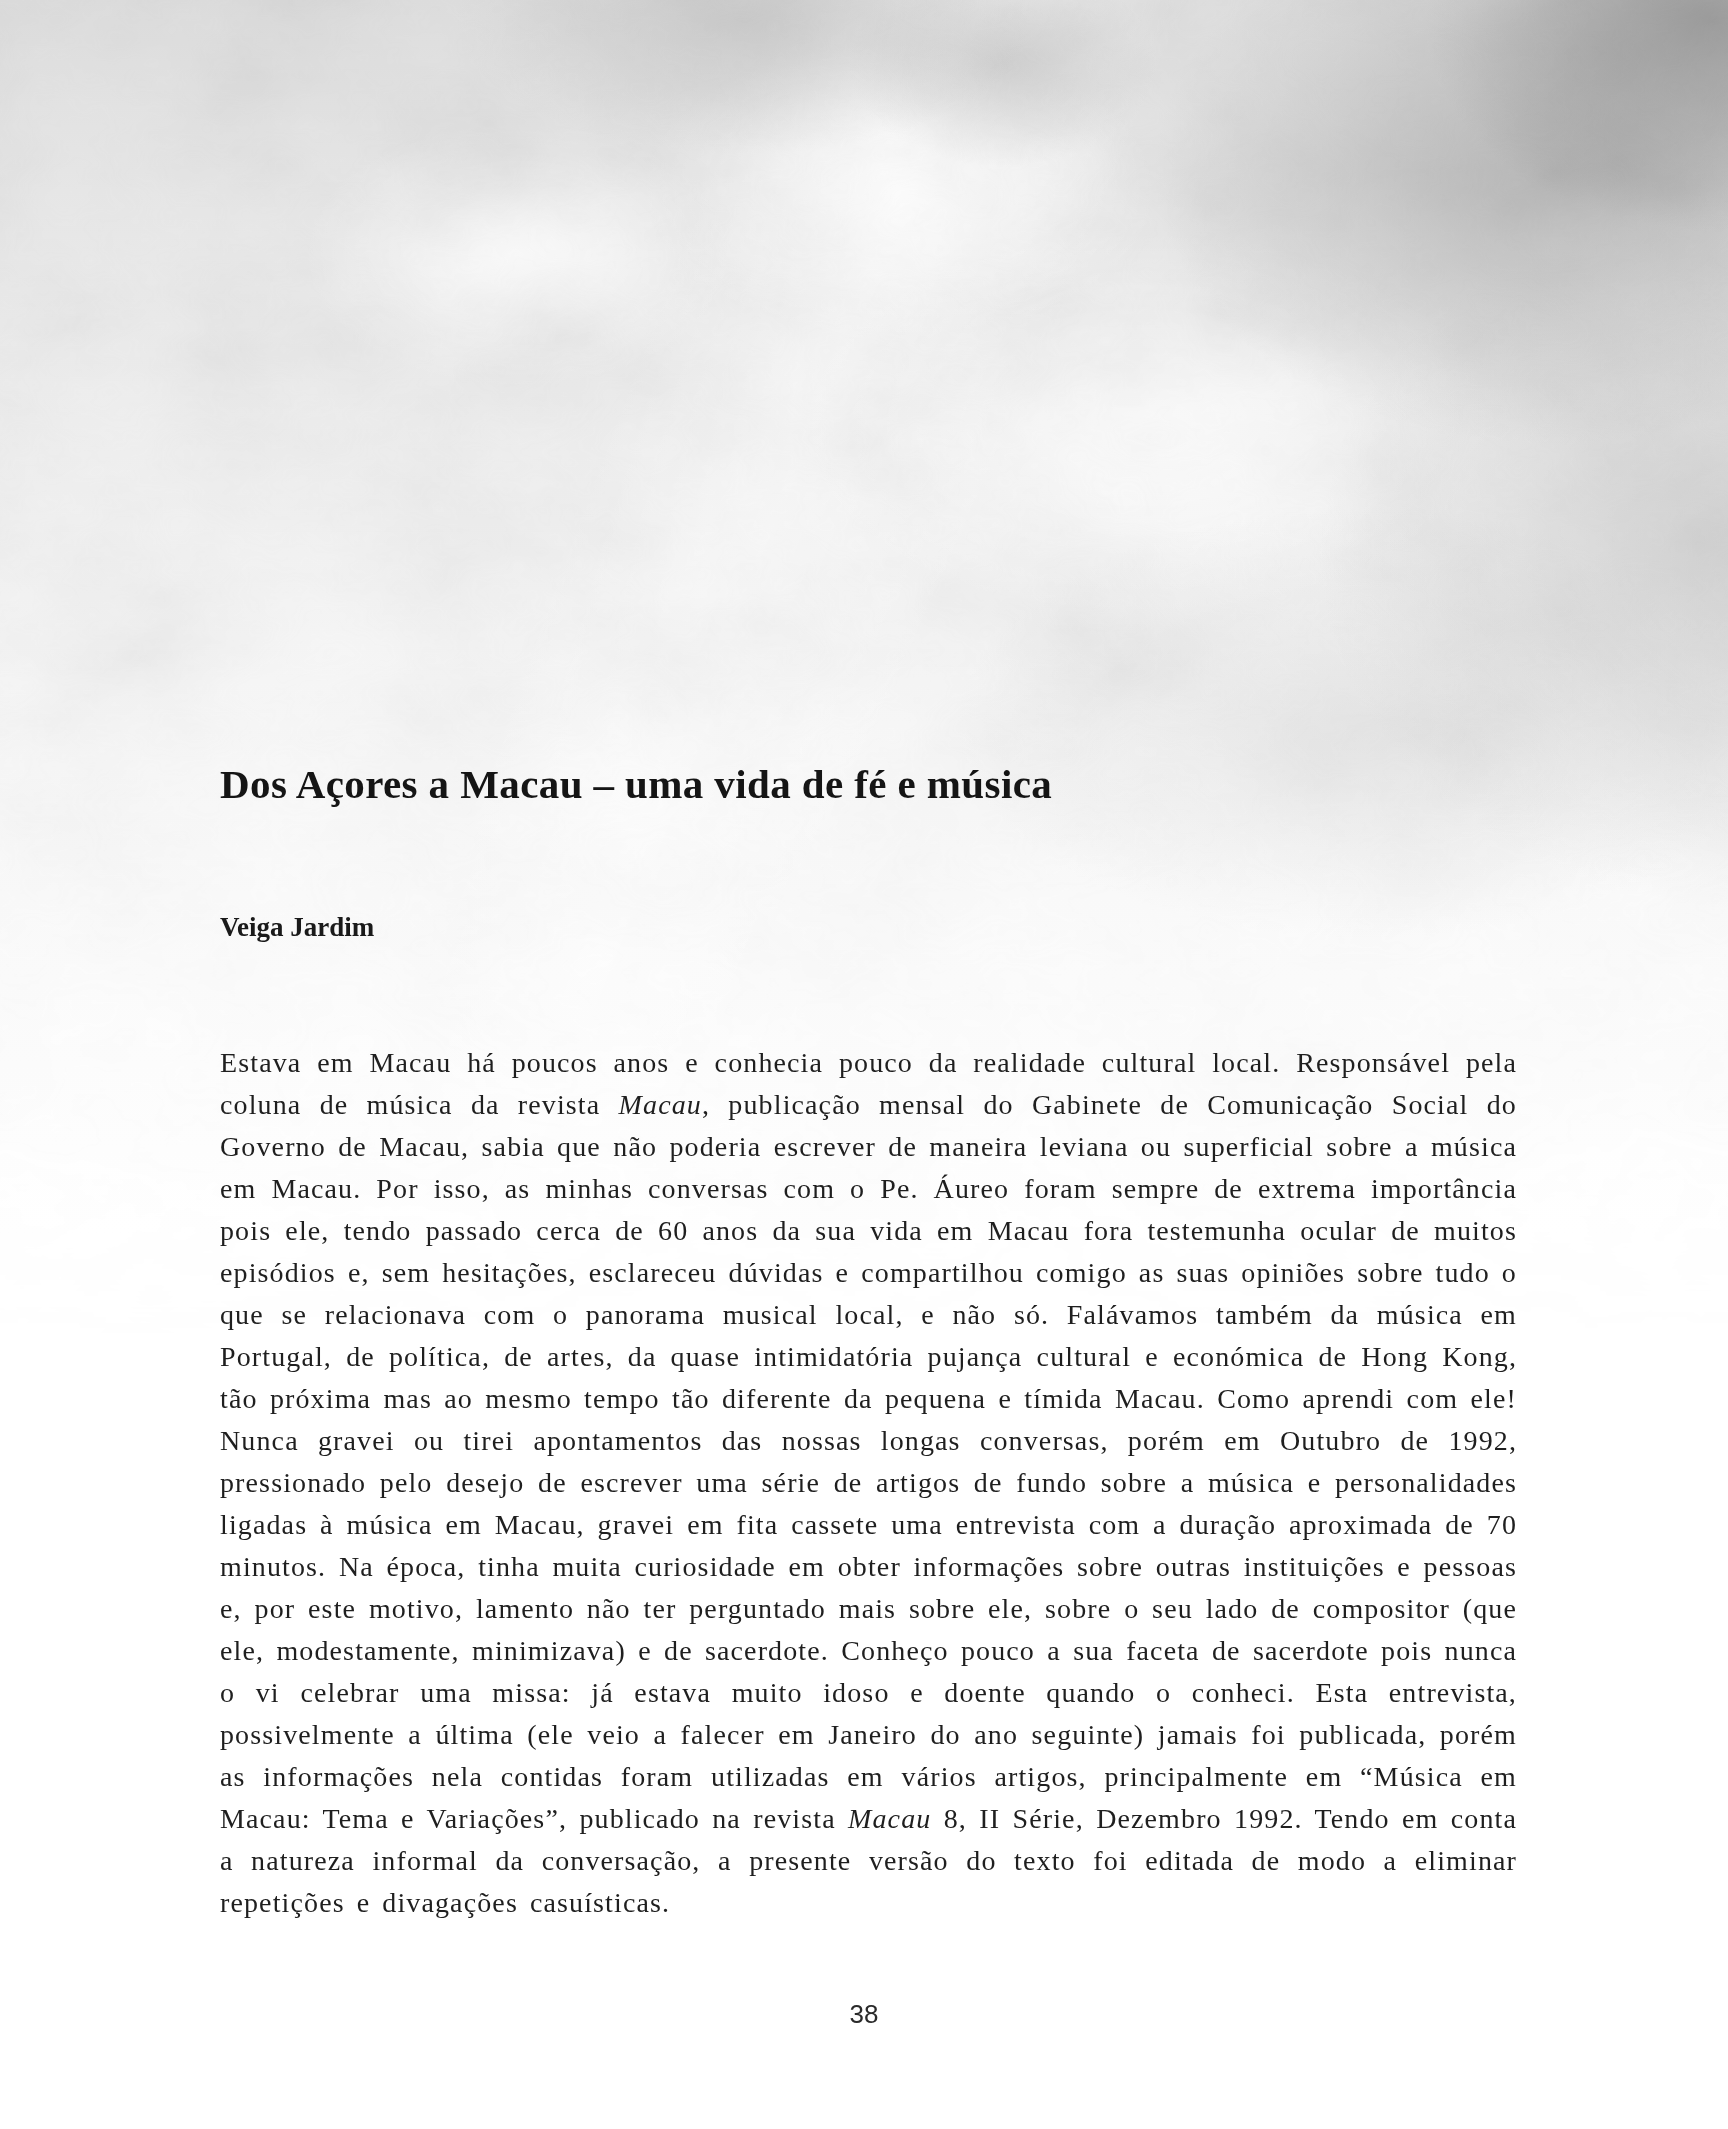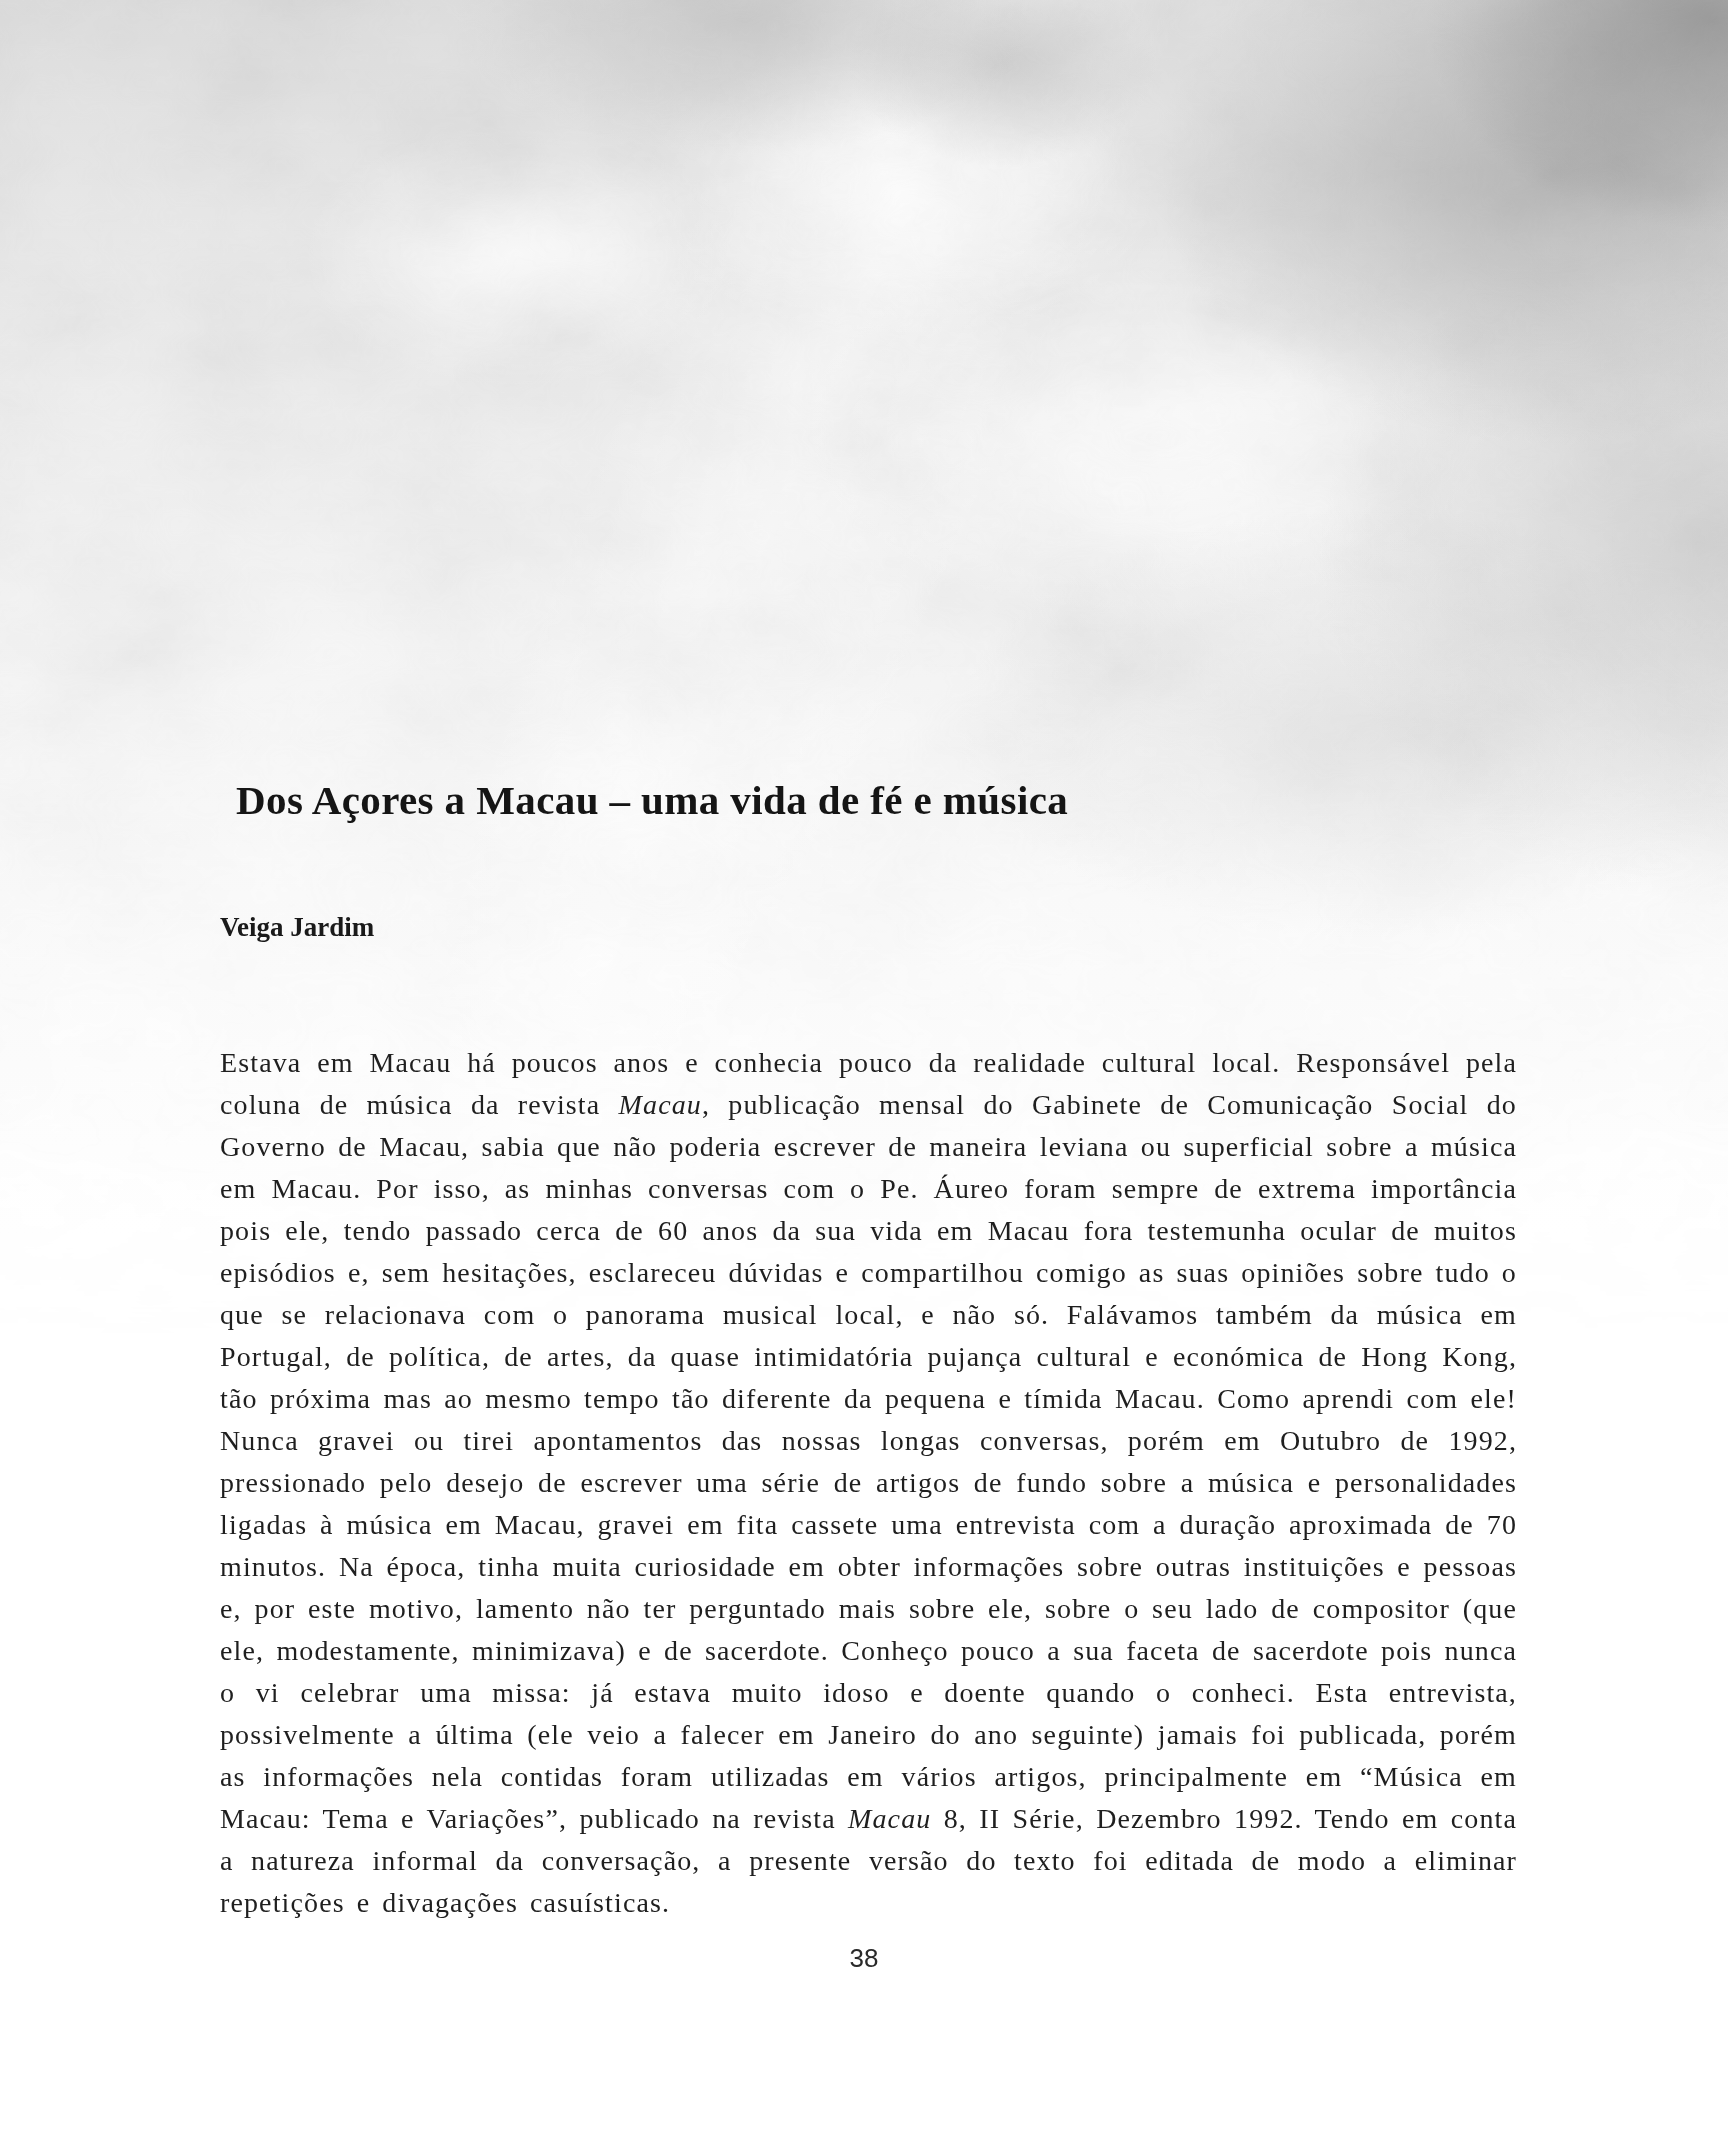--- a/index.html
+++ b/index.html
@@ -47,21 +47,21 @@
   
   .content {
     position: absolute;
     left: 220px;
     width: 1297px;
     top: 0;
   }
   .title {
     position: absolute;
     top: 761px;
-    margin: 16px;
+    margin: 0;
     font-size: 41px;
     line-height: 1.15;
     font-weight: 700;
     letter-spacing: 0.4px;
     color: #151515;
   }
   .author {
     position: absolute;
     top: 912px;
     margin: 0;
@@ -79,21 +79,21 @@
     text-align: justify;
     letter-spacing: 0.04em;
     word-spacing: 0.14em;
     color: #1f1f1f;
   }
   .body-text em {
     font-style: italic;
   }
   .page-number {
     position: absolute;
-    top: 1943px;
+    top: 1999px;
     left: 0;
     width: 1728px;
     text-align: center;
     font-family: "Liberation Sans", "DejaVu Sans", sans-serif;
     font-size: 26px;
     color: #2a2a2a;
   }
 </style>
 </head>
 <body>

